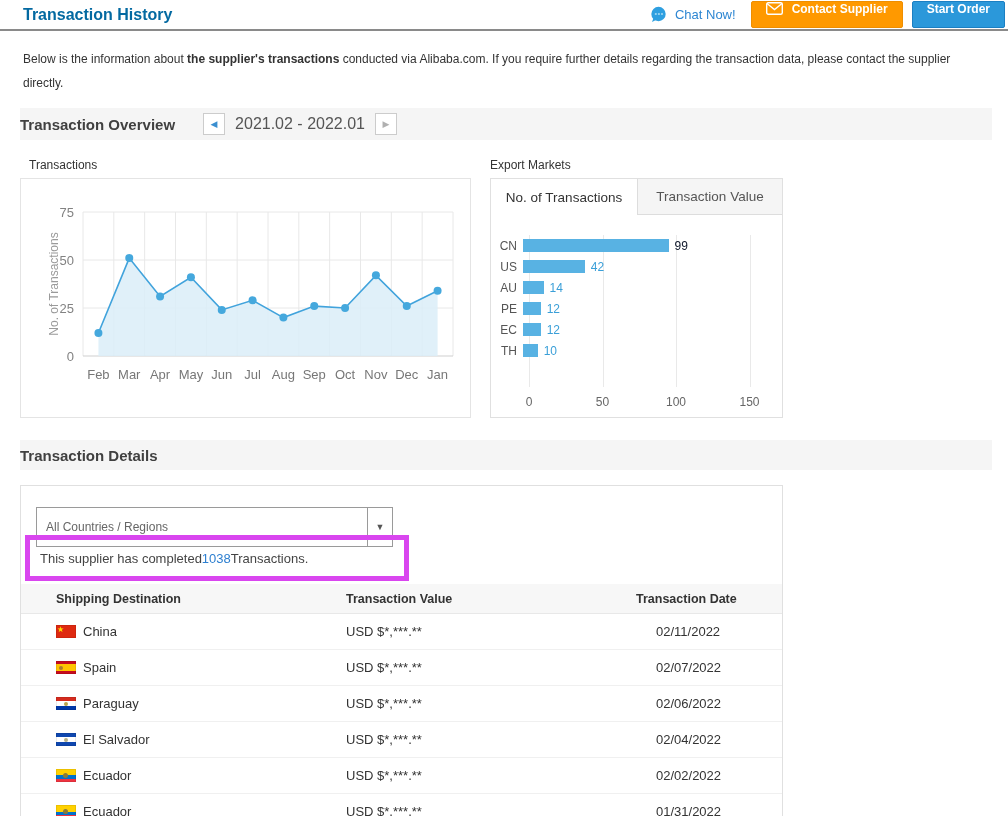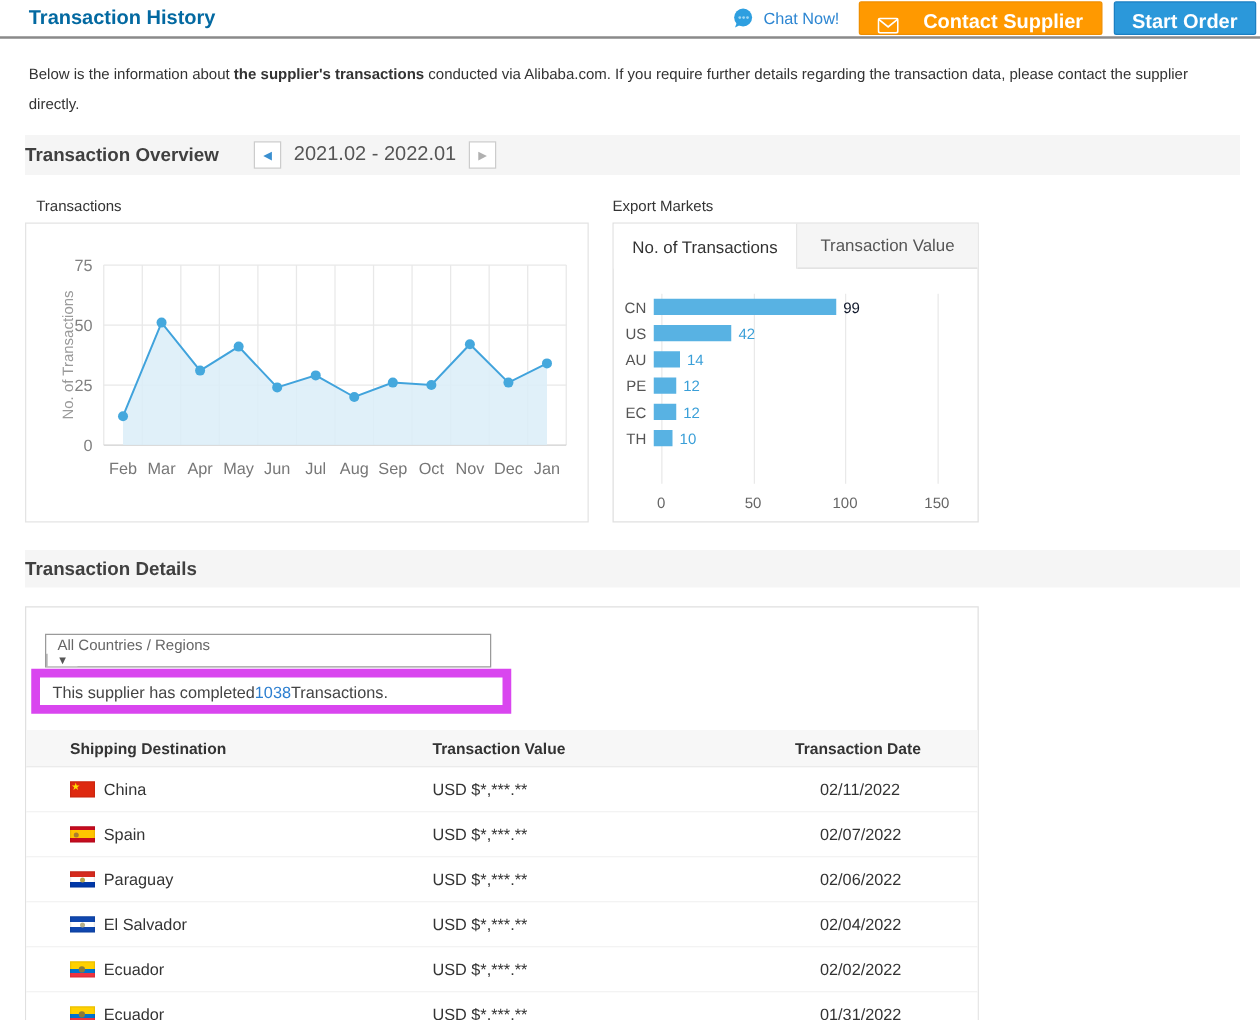--- a/index.html
+++ b/index.html
@@ -6,22 +6,22 @@
   html,body { width:1008px; height:816px; overflow:hidden; background:#fff;
     font-family:"Liberation Sans", sans-serif; color:#333; }
   .page { position:relative; width:1008px; height:816px; }
 
   
   .top-header { position:absolute; top:0; left:0; width:1008px; height:31px;
     border-bottom:2px solid #8a8a8a; background:#fff; }
   .page-title { position:absolute; left:23px; top:6px; font-size:16px; font-weight:bold; color:#0369a1; }
   .header-actions { position:absolute; right:3px; top:1px; display:flex; align-items:center; gap:9px; }
   .chat-link { display:flex; align-items:center; gap:8px; color:#2d86d2; font-size:13px; cursor:pointer; margin-right:6px; }
-  .btn { height:27px; display:flex; align-items:flex-end; gap:20px; padding:0 14px;
-    font-size:16px; font-weight:bold; color:#fff; cursor:pointer; border-radius:2px; }
+  .btn { height:27px; display:flex; align-items:flex-start; gap:9px; padding:0 14px;
+    font-size:12px; font-weight:bold; color:#fff; cursor:pointer; border-radius:2px; }
   .btn-contact { background:#ff9900; border:1px solid #ef8e00; }
   .btn-start { background:#2b98da; border:1px solid #1b7fc2; }
 
   
   .intro { position:absolute; left:23px; top:47px; width:944px; font-size:12px; color:#333; line-height:24px; }
   .intro b { font-weight:bold; }
 
   
   .section-bar { position:absolute; left:20px; width:972px; background:#f5f5f5;
     display:flex; align-items:center; }
@@ -60,27 +60,27 @@
   .em-row { position:relative; display:flex; align-items:center; height:21px; }
   .em-cat { width:32px; text-align:right; font-size:12px; color:#555; padding-right:6px; }
   .em-bar { height:13px; background:#58b2e3; }
   .em-val { font-size:12px; color:#3a9fd8; margin-left:6px; }
   .em-ticks { position:absolute; top:160px; left:0; width:100%; height:16px; }
   .em-tick { position:absolute; transform:translateX(-50%); font-size:12px; color:#666; }
 
   
   .details-panel { position:absolute; left:20px; top:485px; width:763px; height:345px;
     border:1px solid #e0e0e0; background:#fff; }
-  .filter-select { position:absolute; left:15px; top:21px; width:357px; height:27px;
-    border:1px solid #9a9a9a; background:#fff; display:flex; align-items:stretch; cursor:pointer;flex-direction:column; }
+  .filter-select { position:absolute; left:15px; top:21px; width:357px; height:40px;
+    border:1px solid #9a9a9a; background:#fff; display:flex; align-items:stretch; cursor:pointer; }
   .filter-value { flex:1; display:flex; align-items:center; padding-left:9px; font-size:12px; color:#666; }
   .filter-arrow { width:25px; border-left:1px solid #9a9a9a; display:flex; align-items:center;
     justify-content:center; font-size:9px; color:#555; background:#fff; }
-  .summary-box { position:absolute; left:4px; top:49px; width:384px; height:36px;
-    border:7px solid #d946ef; display:flex; align-items:center; padding-left:10px; font-size:13px; color:#444; }
+  .summary-box { position:absolute; left:4px; top:49px; width:384px; height:46px;
+    border:5px solid #d946ef; display:flex; align-items:center; padding-left:10px; font-size:13px; color:#444; }
   .summary-box .count { color:#2d7fd0; margin:0 0; cursor:pointer; }
 
   
   .tx-table { position:absolute; left:0; top:98px; width:761px; }
   .t-head { display:flex; background:#f7f7f7; height:30px; align-items:center;
     font-size:12.5px; font-weight:bold; color:#333; border-bottom:1px solid #e8e8e8; }
   .t-row { display:flex; height:36px; align-items:center; font-size:13px; color:#333;
     border-bottom:1px solid #f0f0f0; background:#fff; }
   .col-dest { width:325px; padding-left:35px; display:flex; align-items:center; }
   .col-val { width:290px; }

